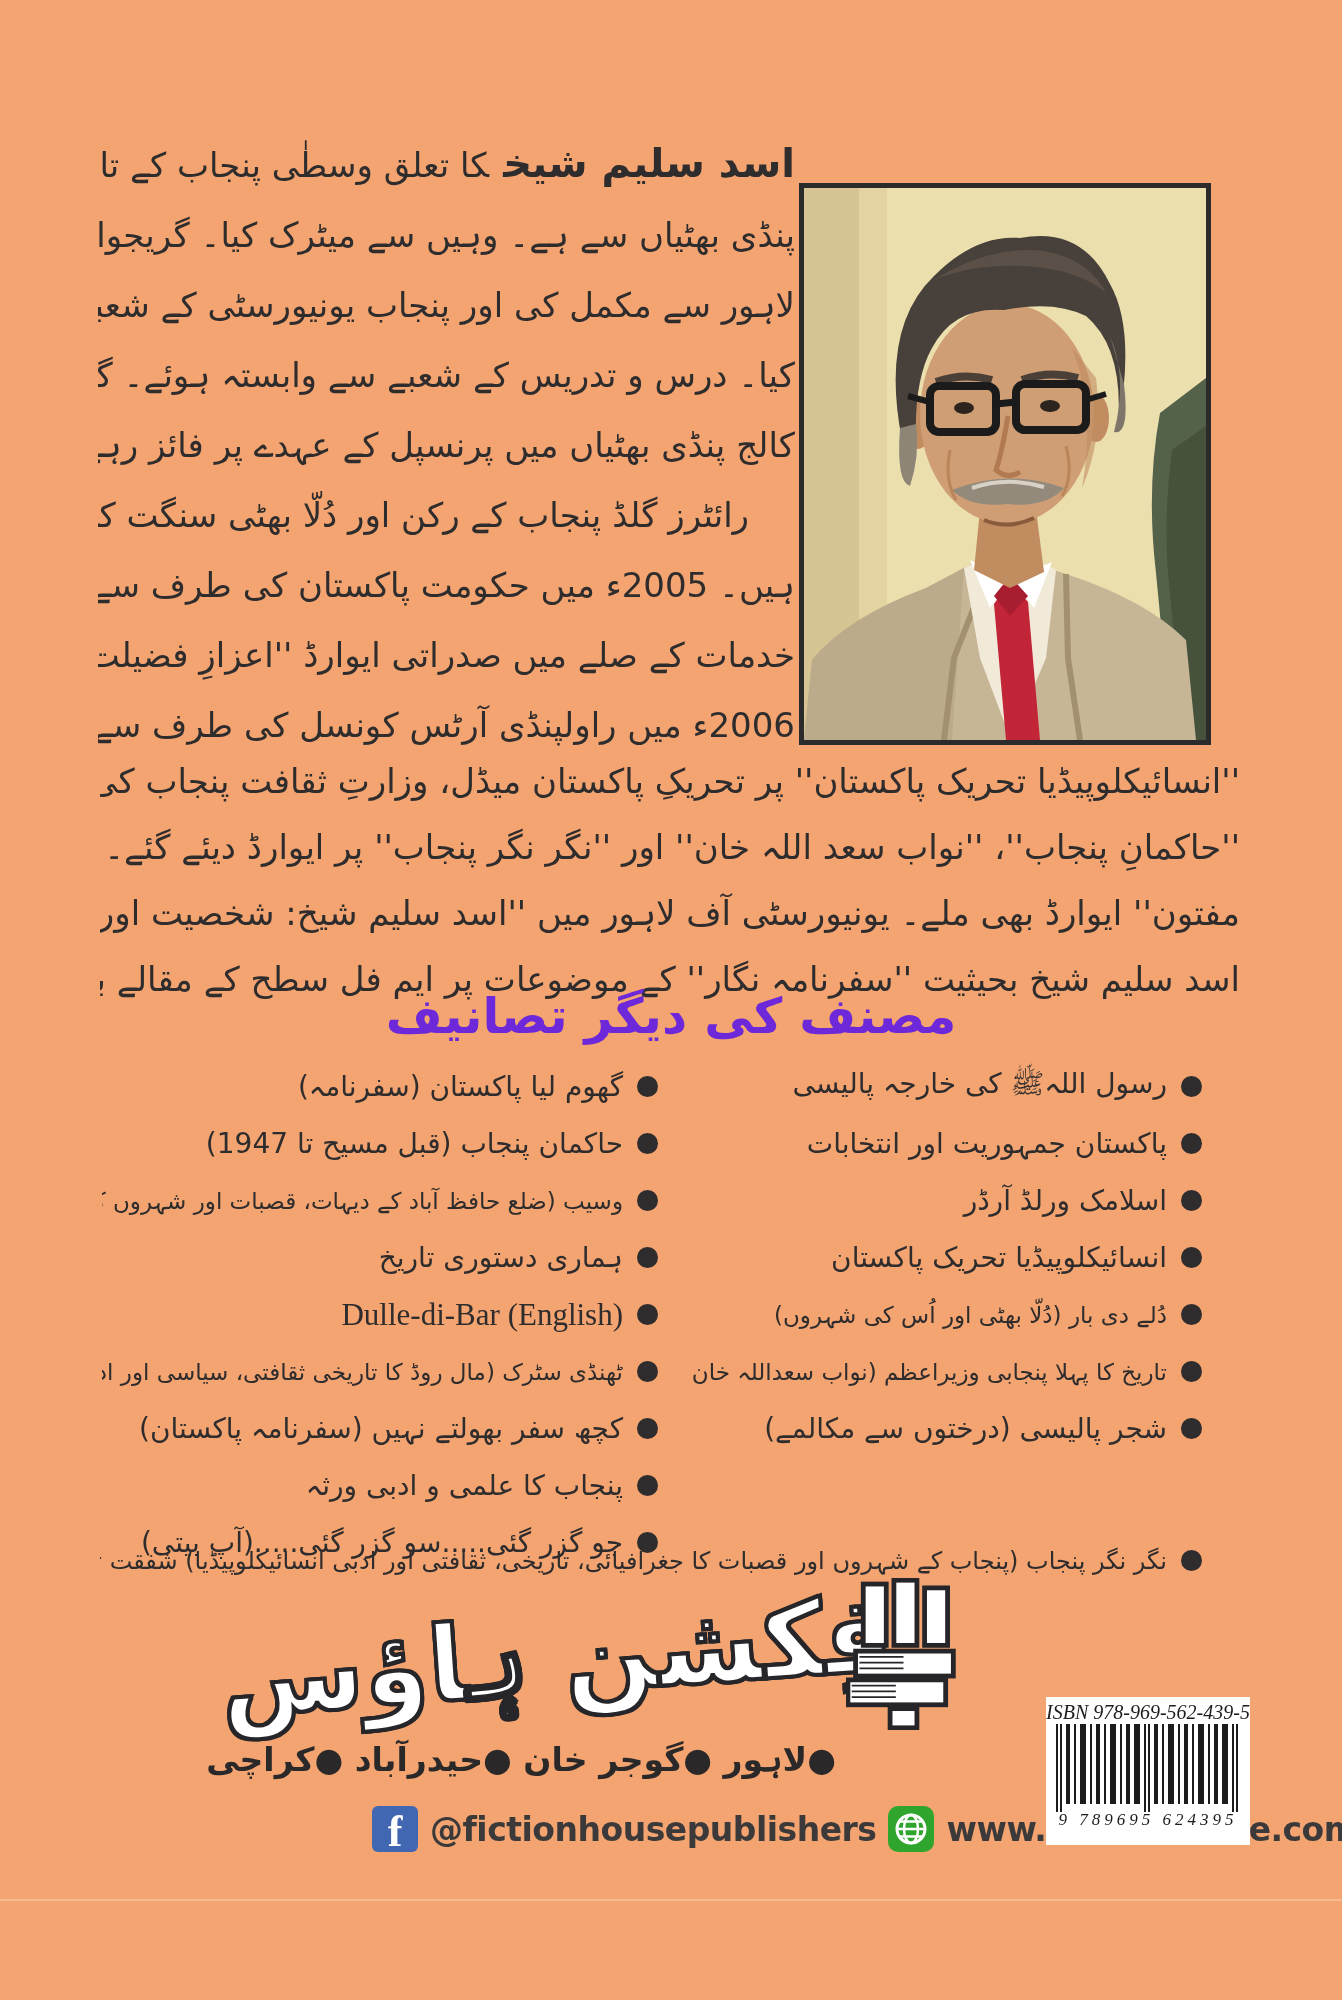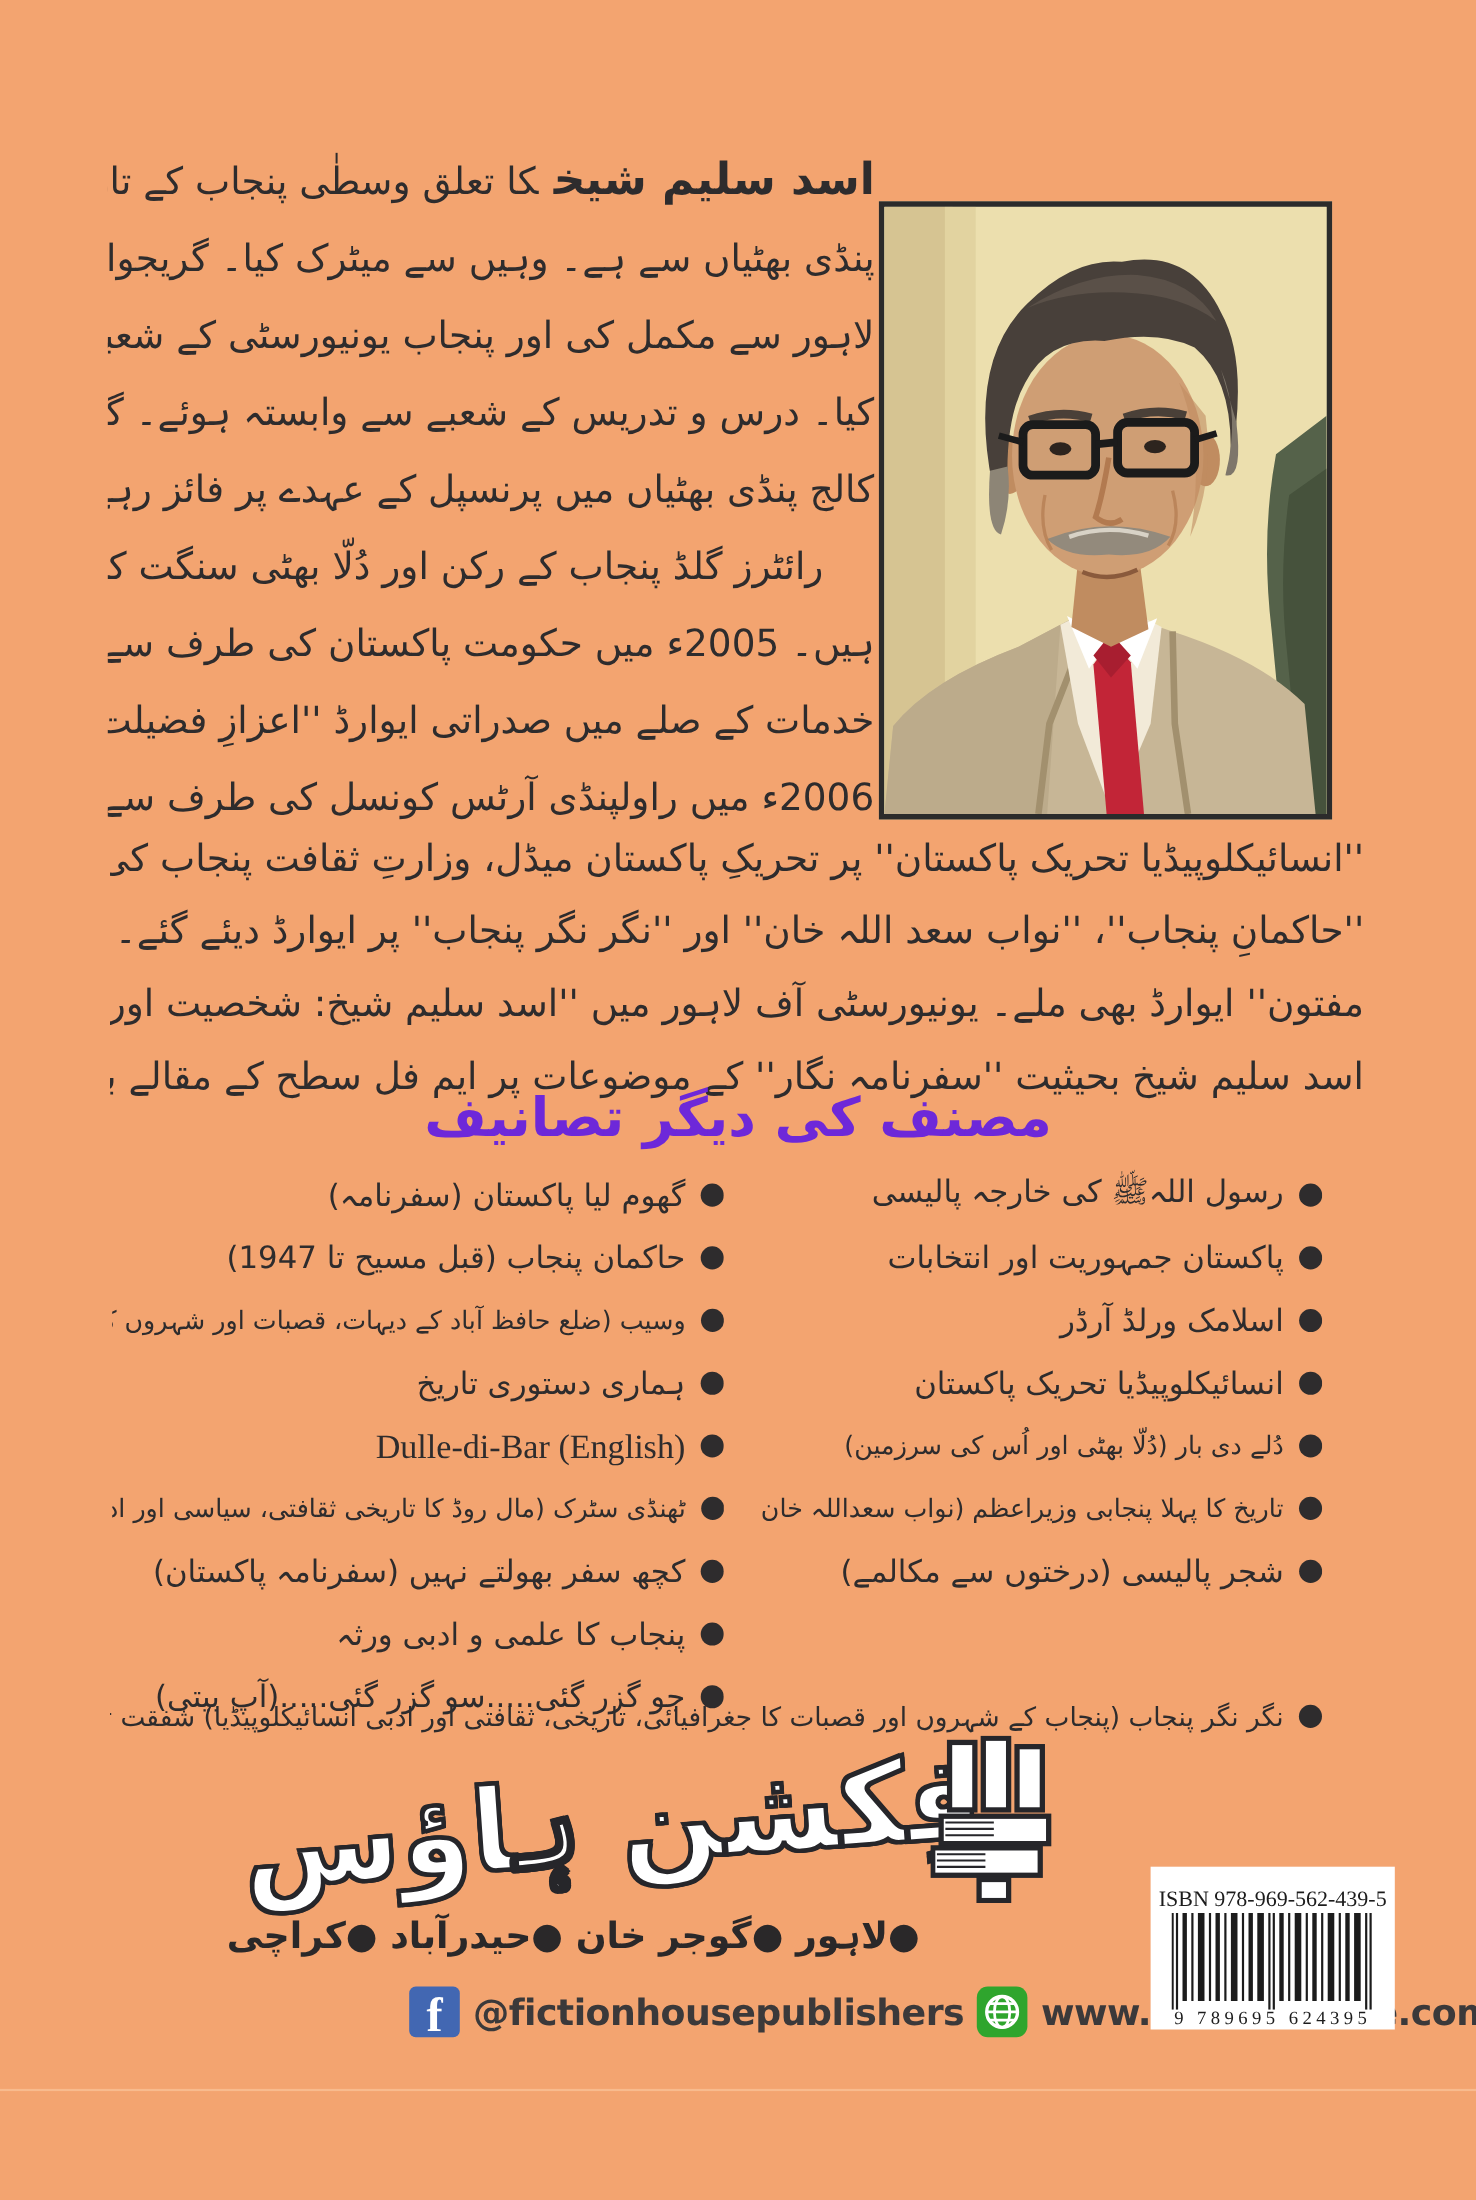--- a/index.html
+++ b/index.html
@@ -40,22 +40,22 @@
     font-size:33px;font-weight:bold;color:#2a2829;white-space:nowrap;}
   .social{position:absolute;left:372px;top:1806px;display:flex;align-items:center;gap:12px;direction:ltr;}
   .social-text{font-size:33px;font-weight:bold;color:#3b393a;letter-spacing:-0.5px;}
   .fb-badge{width:46px;height:46px;background:#4267b2;border-radius:6px;display:flex;
     align-items:flex-end;justify-content:center;overflow:hidden;}
   .fb-f{color:#fff;font-family:"Liberation Serif",serif;font-weight:bold;font-size:44px;line-height:40px;}
   .globe-badge{width:46px;height:46px;background:#2fa52d;border-radius:10px;display:flex;
     align-items:center;justify-content:center;}
 
   
-  .isbn-box{position:absolute;left:1046px;top:1697px;width:222px;height:148px;background:#ffffff;
-    display:flex;flex-direction:column;align-items:center;justify-content:flex-end;direction:ltr;padding-top:4px;box-sizing:border-box;}
+  .isbn-box{position:absolute;left:1046px;top:1697px;width:204px;height:148px;background:#ffffff;
+    display:flex;flex-direction:column;align-items:center;justify-content:flex-start;direction:ltr;padding-top:4px;box-sizing:border-box;font-style:italic;}
   .isbn-label{font-family:"Liberation Serif",serif;font-size:20px;color:#1c1c1c;white-space:nowrap;}
   .isbn-digits{font-family:"Liberation Serif",serif;font-size:17px;color:#1c1c1c;letter-spacing:4px;
     white-space:nowrap;margin-top:-2px;}
 
   
   .photo-frame{position:absolute;left:799px;top:183px;width:412px;height:562px;
     border:5px solid #2b2b2b;box-sizing:border-box;background:#ecdfae;}
   .photo-frame svg{display:block;width:100%;height:100%;}
 
   .bottom-line{position:absolute;left:0;top:1899px;width:1342px;height:2px;background:#f8bb8e;}
@@ -153,21 +153,21 @@
     <div class="book-item">
         <span class="bullet"></span>
         <span>اسلامک ورلڈ آرڈر</span>
       </div>
     <div class="book-item">
         <span class="bullet"></span>
         <span>انسائیکلوپیڈیا تحریک پاکستان</span>
       </div>
     <div class="book-item small">
         <span class="bullet"></span>
-        <span>دُلے دی بار (دُلّا بھٹی اور اُس کی سرزمین)</span>
+        <span>دُلے دی بار (دُلّا بھٹی اور اُس کی شہروں)</span>
       </div>
     <div class="book-item small">
         <span class="bullet"></span>
         <span>تاریخ کا پہلا پنجابی وزیراعظم (نواب سعداللہ خان) ایوارڈ یافتہ</span>
       </div>
     <div class="book-item">
         <span class="bullet"></span>
         <span>شجر پالیسی (درختوں سے مکالمے)</span>
       </div>
   </div>

